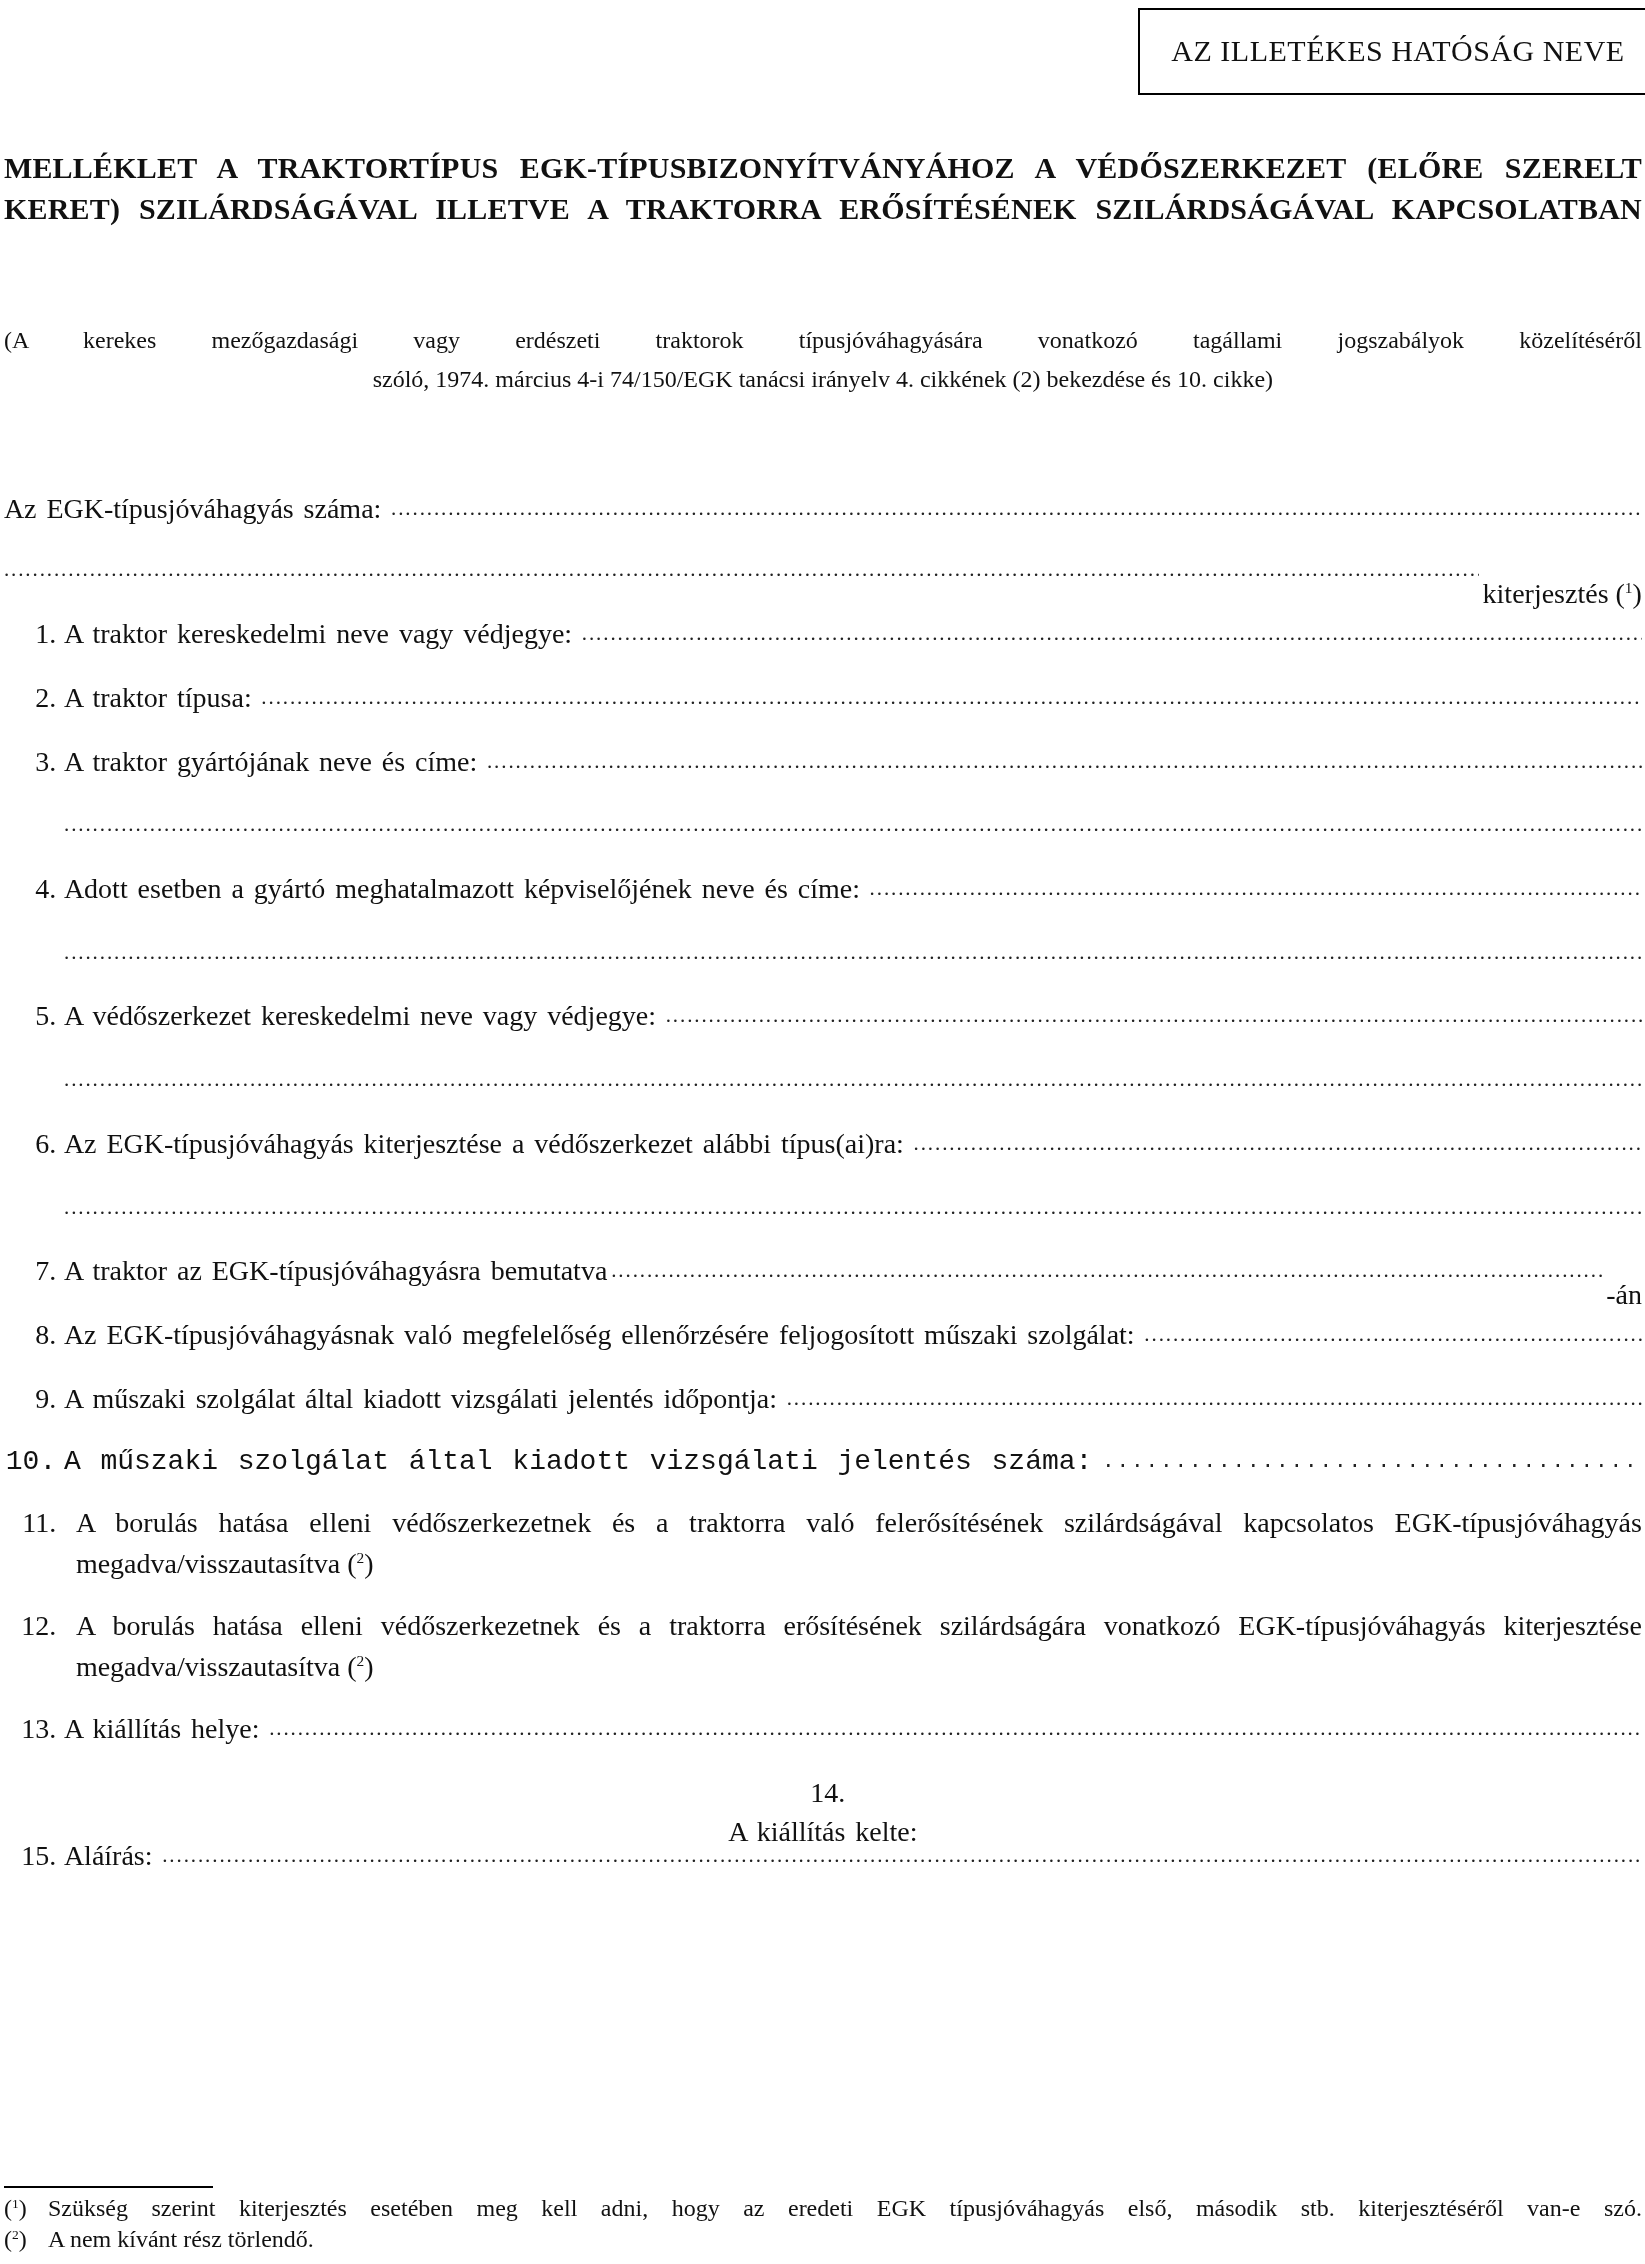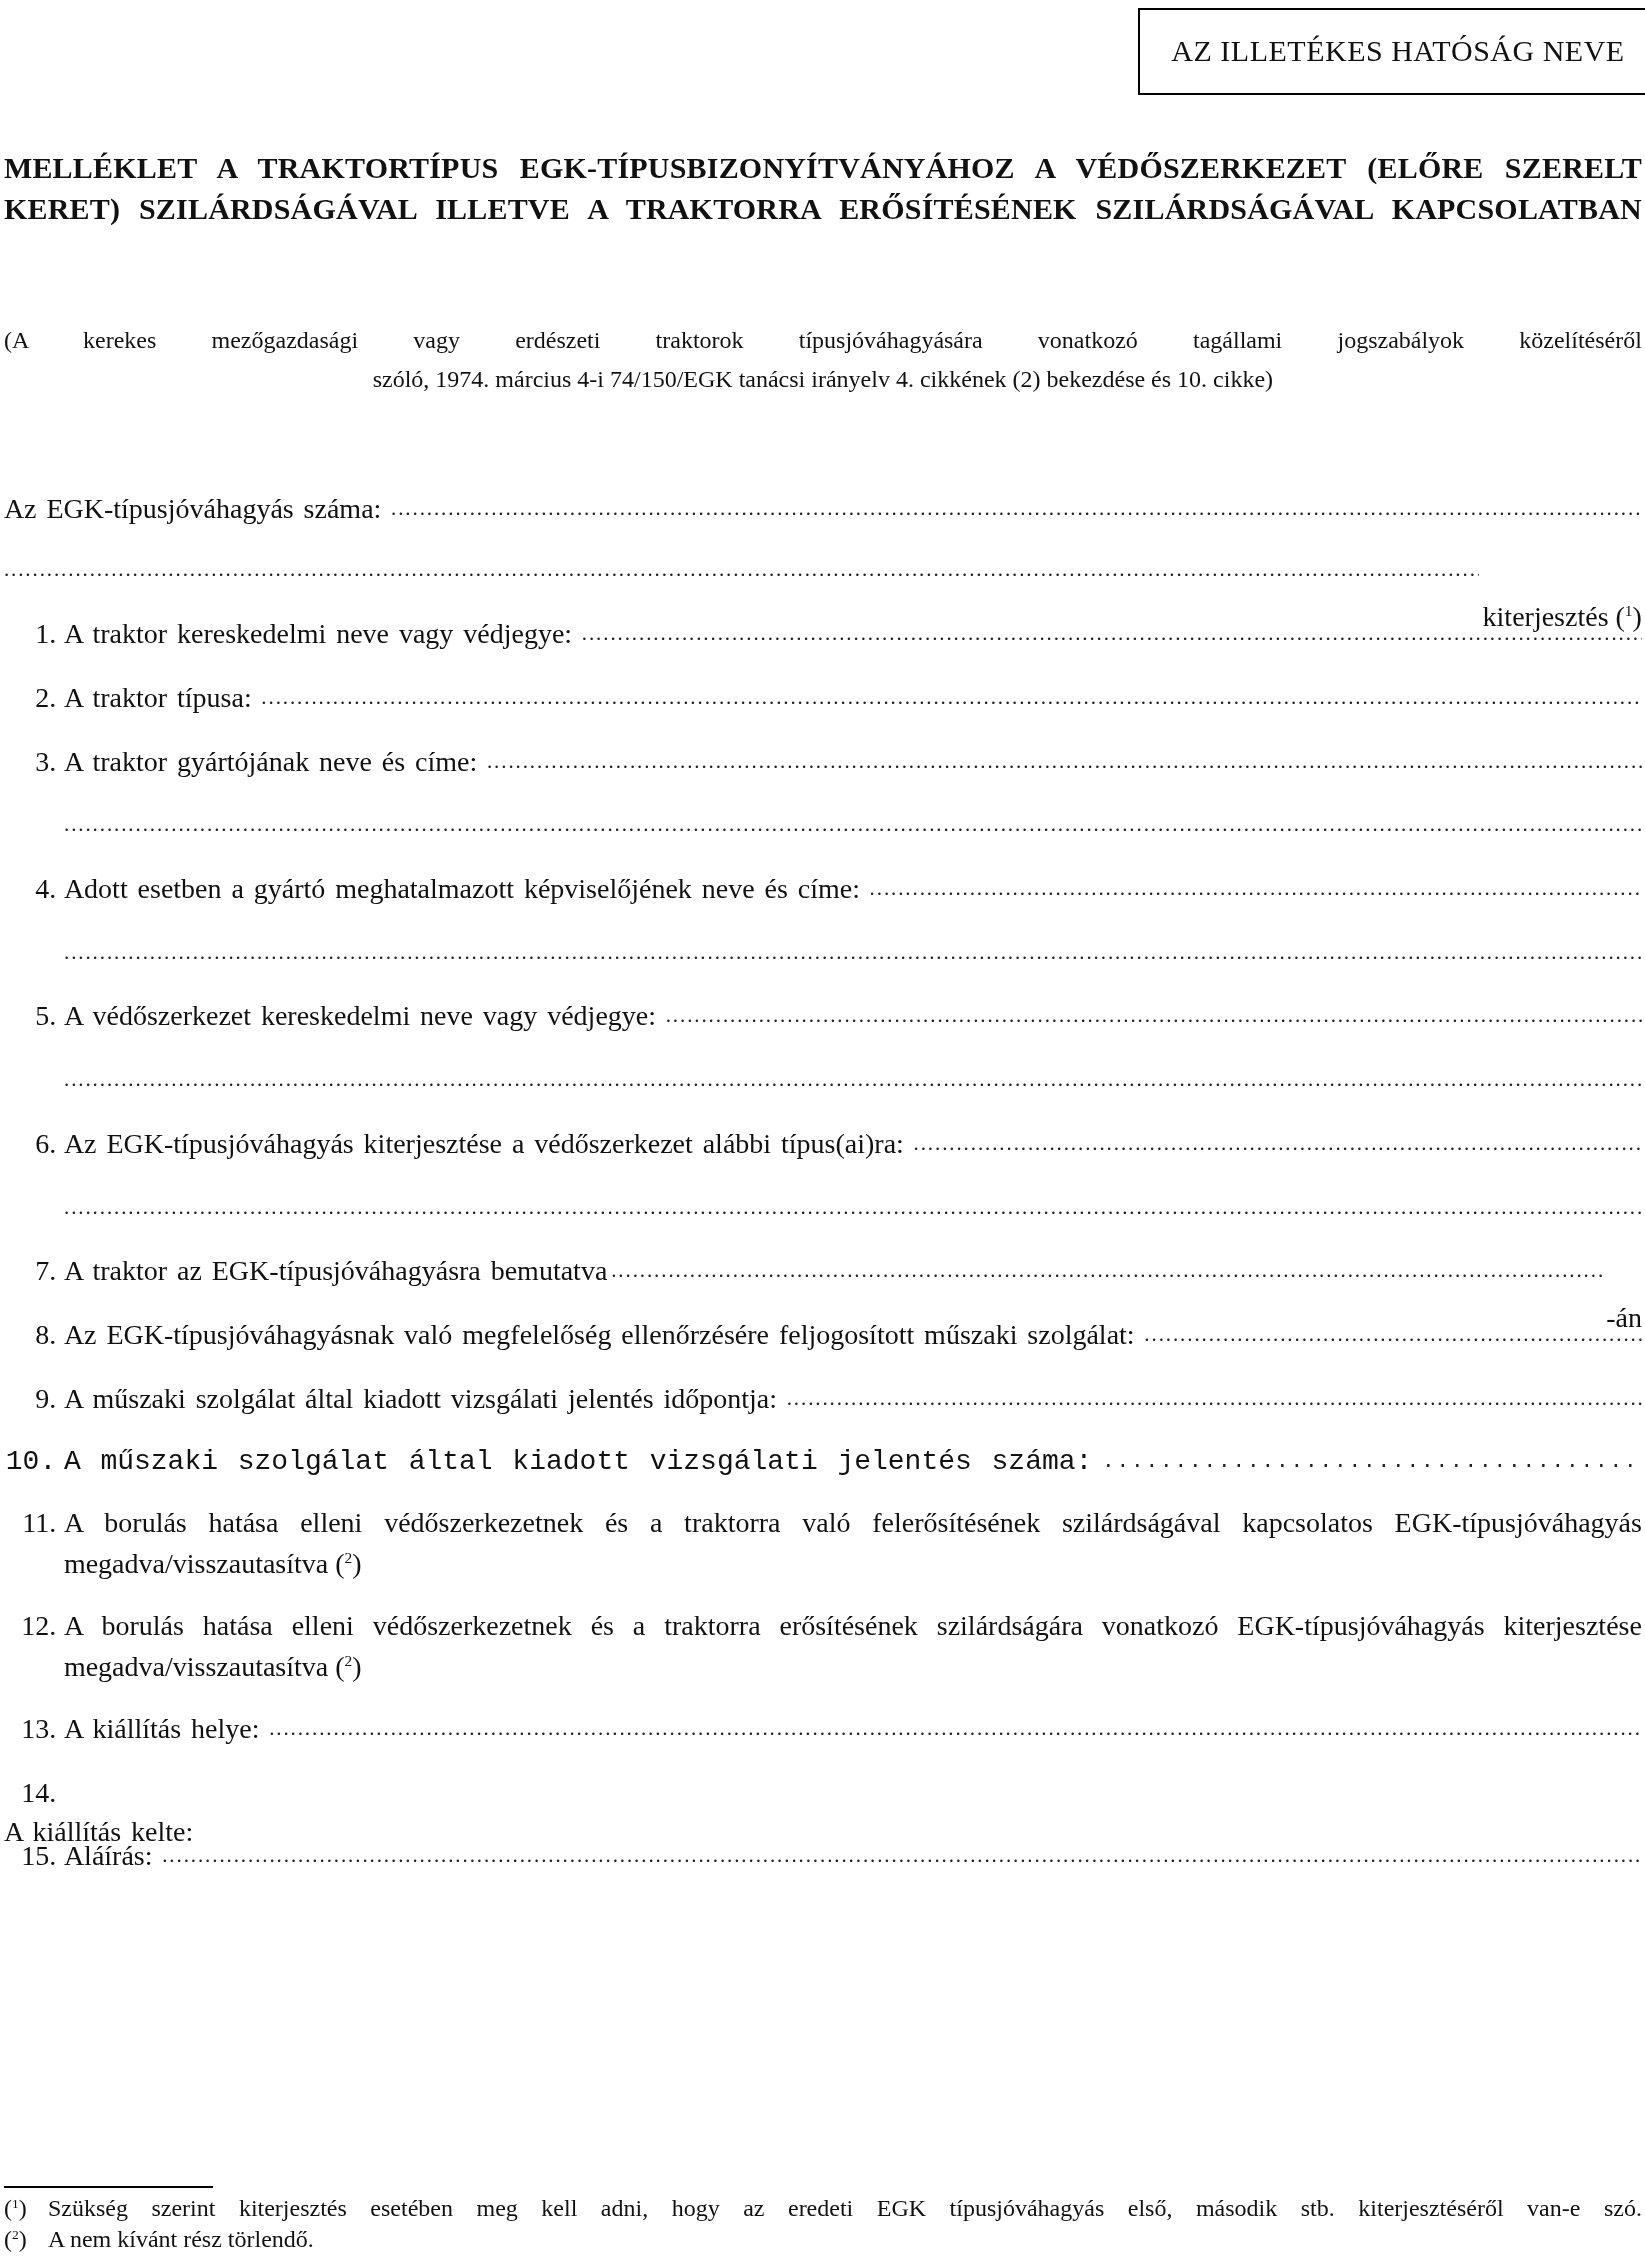--- a/index.html
+++ b/index.html
@@ -54,21 +54,21 @@
     }
     .subtitle .s1 { display: block; text-align: justify; text-align-last: justify; }
     .subtitle .s2 { display: block; text-align: center; }
 
     .row {
       position: absolute;
       left: 3.9px;
       width: 1638px;
       height: 39px;
       display: flex;
-      align-items: flex-start;
+      align-items: center;
       font-size: 28px;
       line-height: 39px;
       white-space: nowrap;
     }
     .row .num {
       display: inline-block;
       width: 60px;
       text-align: right;
       padding-right: 7.7px;
       box-sizing: border-box;
@@ -97,20 +97,21 @@
     .row.cont { left: 64px; width: 1578px; }
     .row.cont .dots { margin-left: 0; }
 
     .block {
       position: absolute;
       left: 3.9px;
       width: 1638px;
       font-size: 28px;
       line-height: 41px;
       display: flex;
+      gap: 12px;
     }
     .block .num {
       width: 60px;
       text-align: right;
       padding-right: 7.7px;
       box-sizing: border-box;
       flex: 0 0 auto;
     }
     .block .text {
       flex: 1 1 auto;

